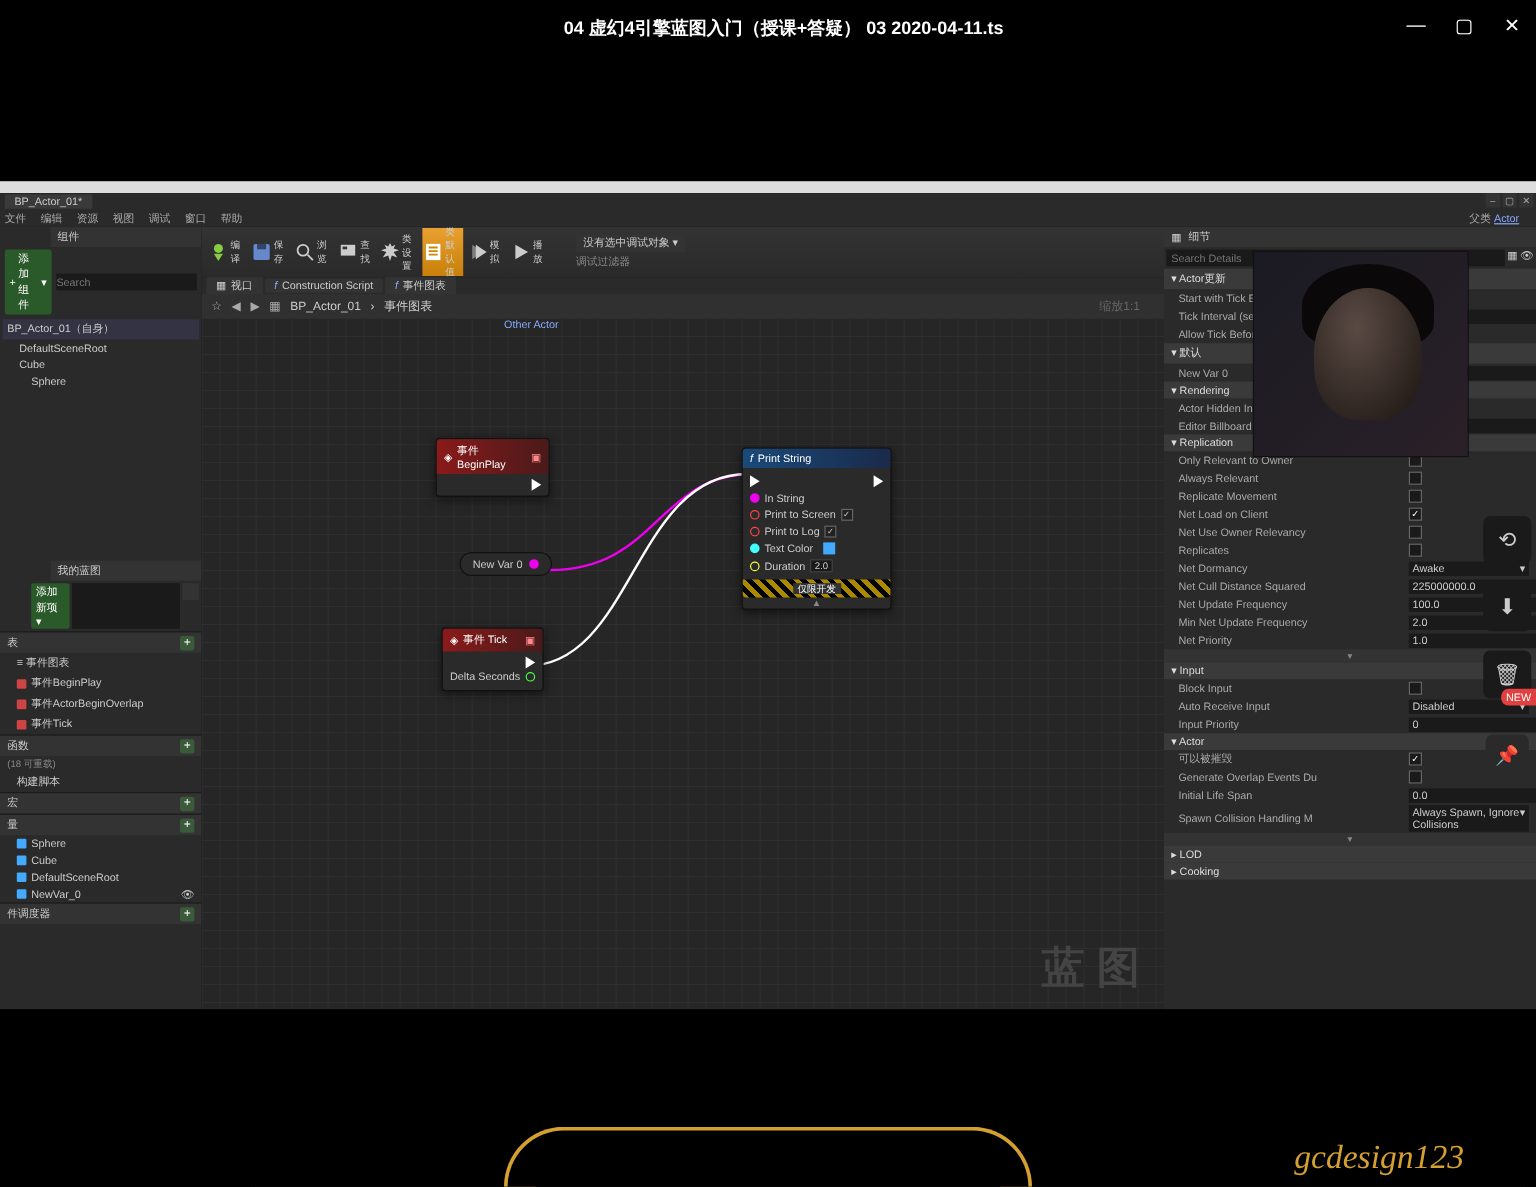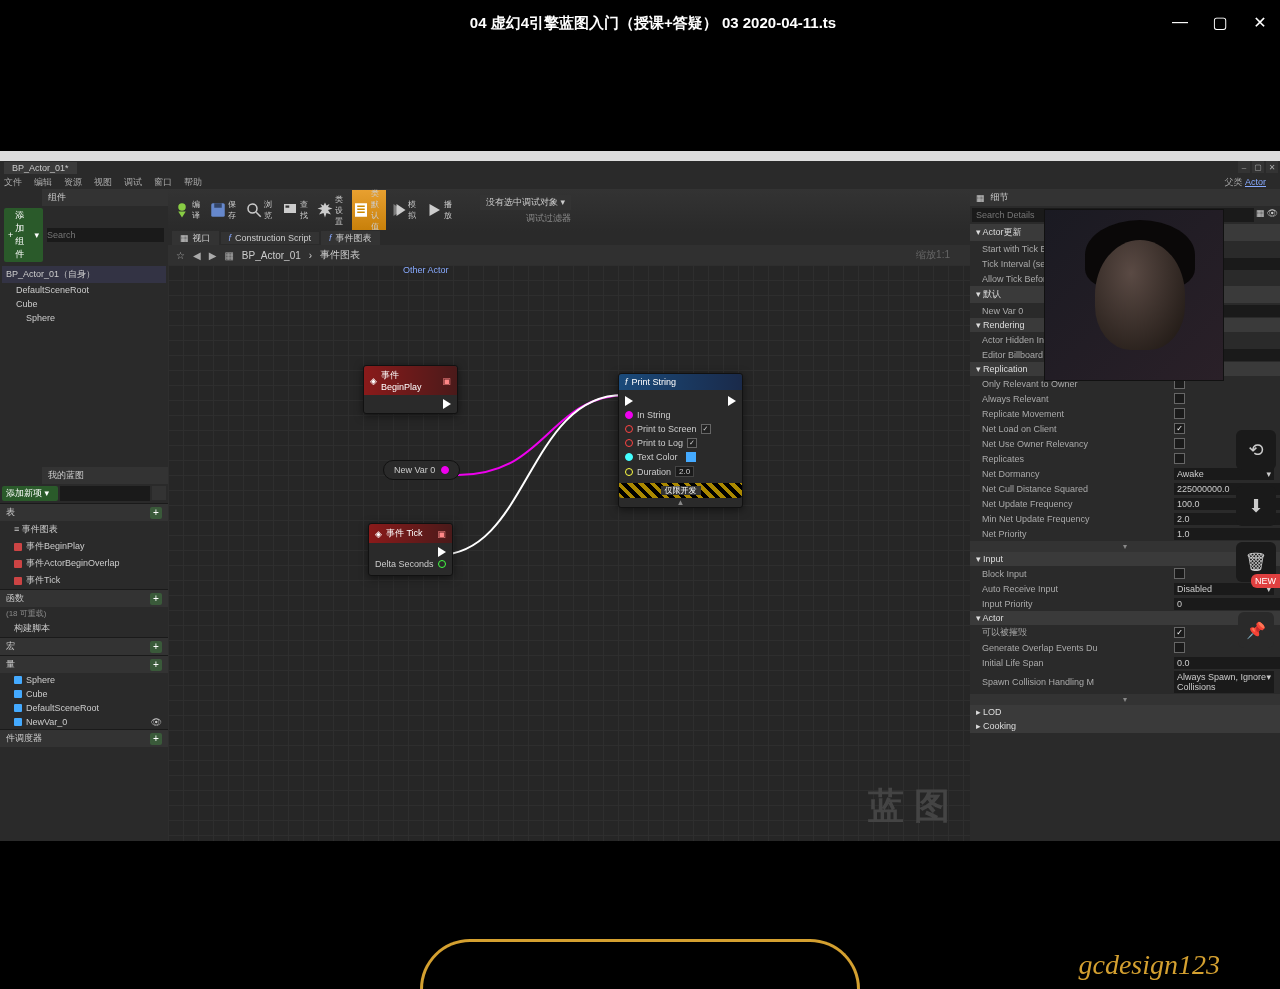--- a/index.html
+++ b/index.html
@@ -22,36 +22,36 @@
 .panel-header { background: #333; padding: 2px 6px; font-size: 9px; color: #ccc; display: flex; justify-content: space-between; align-items: center; margin-left: 42px; }
 .plus-icon { background: #3a5a3a; color: #fff; width: 12px; height: 12px; border-radius: 2px; display: flex; align-items: center; justify-content: center; font-size: 10px; }
 .search-row { display: flex; align-items: center; gap: 4px; padding: 2px 4px; background: #2a2a2a; }
 .add-comp-btn { background: #2a5a2a; color: #fff; padding: 1px 4px; font-size: 9px; border-radius: 2px; display: flex; align-items: center; gap: 2px; }
 .search-input { flex: 1; background: #1a1a1a; border: none; color: #aaa; padding: 2px 0; font-size: 9px; }
 .tree { padding: 2px; font-size: 9px; }
 .tree-item { padding: 2px 4px; color: #ccc; white-space: nowrap; }
 .tree-item.indent1 { padding-left: 14px; }
 .tree-item.indent2 { padding-left: 24px; }
 .tree-item.selected { background: #334; }
-.mb-dropdown { padding: 2px; display: flex; gap: 2px; }
+.mb-dropdown { padding: 2px; display: flex; gap: 2px; margin-left: 24px; }
 .mb-add { flex: 1; background: #2a5a2a; color: #fff; padding: 1px 4px; font-size: 9px; border-radius: 2px; }
 .mb-eye { width: 14px; height: 14px; background: #333; }
 .mb-section { display: flex; justify-content: space-between; align-items: center; padding: 2px 6px; background: #333; font-size: 9px; border-top: 1px solid #1a1a1a; }
 .mb-subtext { font-size: 8px; color: #888; padding: 1px 6px; }
 .mb-item { padding: 2px 6px 2px 14px; font-size: 9px; color: #ccc; display: flex; align-items: center; gap: 4px; }
 .mb-icon { width: 8px; height: 8px; background: #c44; border-radius: 1px; display: inline-block; }
 .mb-icon.blue { background: #4af; }
 .center-col { flex: 1; display: flex; flex-direction: column; background: #1a1a1a; }
 .toolbar { height: 42px; background: linear-gradient(#333,#2a2a2a); display: flex; align-items: center; padding: 0 4px; gap: 2px; }
 .tool-btn { width: 34px; height: 40px; display: flex; flex-direction: row; align-items: center; justify-content: center; gap: 1px; cursor: pointer; }
 .tool-btn.active { background: linear-gradient(#e8a030,#c8800a); }
 .tool-icon { width: 22px; height: 22px; display: flex; align-items: center; justify-content: center; font-size: 16px; color: #ddd; }
 .tool-icon svg { width: 18px; height: 18px; }
 .tool-label { font-size: 8px; color: #ccc; }
-.toolbar-right { margin-left: 20px; display: flex; flex-direction: column; gap: 2px; font-size: 9px; align-items: flex-end; }
+.toolbar-right { margin-left: 20px; display: flex; flex-direction: column; gap: 2px; font-size: 9px; }
 .toolbar-dropdown { background: #333; padding: 1px 6px; color: #ccc; }
 .graph-tabs { height: 14px; background: #2a2a2a; display: flex; align-items: center; gap: 2px; padding: 0 4px; font-size: 9px; }
 .graph-tab { background: #333; padding: 1px 8px; color: #ccc; display: flex; align-items: center; gap: 4px; }
 .breadcrumb { height: 20px; background: #303030; display: flex; align-items: center; padding: 0 8px; gap: 8px; font-size: 10px; position: relative; }
 .bc-btn { color: #aaa; cursor: pointer; }
 .bc-text { color: #ccc; }
 .bc-zoom { position: absolute; right: 20px; color: #666; }
 .graph-canvas { flex: 1; position: relative; background: #262626; background-image: linear-gradient(#2e2e2e 1px, transparent 1px), linear-gradient(90deg, #2e2e2e 1px, transparent 1px); background-size: 15px 15px; overflow: hidden; }
 .watermark { position: absolute; right: 20px; bottom: 10px; font-size: 36px; color: #444; font-weight: bold; }
 .bp-node { position: absolute; border-radius: 3px; background: #2a2a2a; border: 1px solid #111; box-shadow: 0 2px 8px rgba(0,0,0,0.5); font-size: 9px; }
@@ -328,21 +328,21 @@
         <span class="bc-zoom">缩放1:1</span>
       </div>
 
       <div class="graph-canvas">
 
         <svg class="wire" style="left:0;top:0;width:100%;height:100%">
           <path d="M 290 210 C 380 210, 380 130, 460 130" stroke="#e0e" stroke-width="2" fill="none"></path>
           <path d="M 270 290 C 360 290, 360 130, 455 130" stroke="#fff" stroke-width="2" fill="none"></path>
         </svg>
 
-        <div style="position:absolute;left:235px;top:0px;font-size:9px;color:#8af">Other Actor</div>
+        <div style="position:absolute;left:252px;top:0px;font-size:9px;color:#8af">Other Actor</div>
 
         <div class="bp-node" style="left:195px;top:100px;width:95px">
           <div class="bp-node-header red">
               <span>◈</span>
               <span>事件BeginPlay</span>
               <span style="margin-left:auto;color:#f88">▣</span>
             </div>
           <div class="bp-node-body" style="display:flex;justify-content:flex-end">
               <div class="pin-exec out"></div>
             </div>

